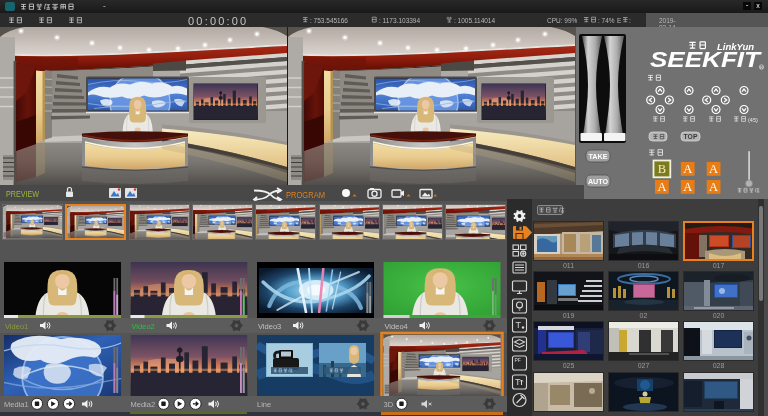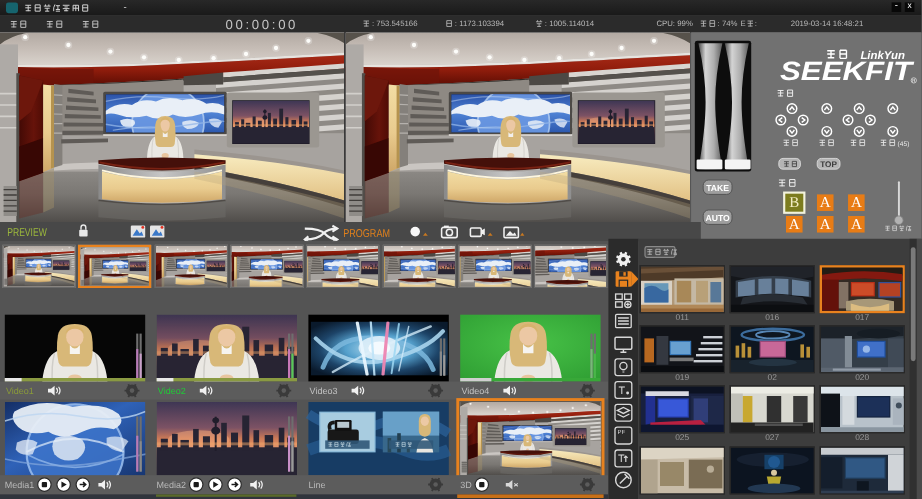--- a/index.html
+++ b/index.html
@@ -28,21 +28,21 @@
           <path d="M2,2 V9 M2,2 H8.5 M8.5,2 V9 M5.2,2 V9 M2,5.5 H8.5" stroke="#d8d8d8" stroke-width="1.14" fill="none"></path>
         </g>
         <g transform="translate(67.5,3.0) scale(0.700)">
           <path d="M2,1.5 H8 M2,1.5 V9 M8,1.5 V9 M2,5 H8 M2,9 H8" stroke="#d8d8d8" stroke-width="1.14" fill="none"></path>
         </g>
       </svg>
 <div class="abs" style="left:103px;top:1px;width:5px;color:#d8d8d8;font-size:8px">-</div>
 <div class="abs" style="left:743px;top:2px;width:8px;height:8px;background:#080808;color:#fff;font-size:8px;line-height:6px;text-align:center">-</div>
 <div class="abs" style="left:754px;top:2px;width:8px;height:8px;background:#080808;color:#fff;font-size:7px;line-height:8px;text-align:center">x</div>
 </div>
-<div class="abs" style="left:0;top:13px;width:768px;height:14px;background:#2b2b2b">
+<div class="abs" style="left:0;top:13px;width:646px;height:14px;background:#2b2b2b">
 <svg width="100" height="14" viewBox="0 0 100 14" style="position:absolute;left:0;top:0">
         <g transform="translate(8.0,3.5) scale(0.700)">
           <path d="M1.5,2 H8.5 M1.5,5 H8.5 M5,2 V9 M2,8.5 H8" stroke="#cccccc" stroke-width="1.07" fill="none"></path>
         </g>
         <g transform="translate(15.9,3.5) scale(0.700)">
           <path d="M2,1.5 H8 M2,1.5 V9 M8,1.5 V9 M2,5 H8 M2,9 H8" stroke="#cccccc" stroke-width="1.07" fill="none"></path>
         </g>
         <g transform="translate(38.0,3.5) scale(0.700)">
           <path d="M1.5,2 H8.5 M1.5,5 H8.5 M5,2 V9 M2,8.5 H8" stroke="#cccccc" stroke-width="1.07" fill="none"></path>
         </g>

